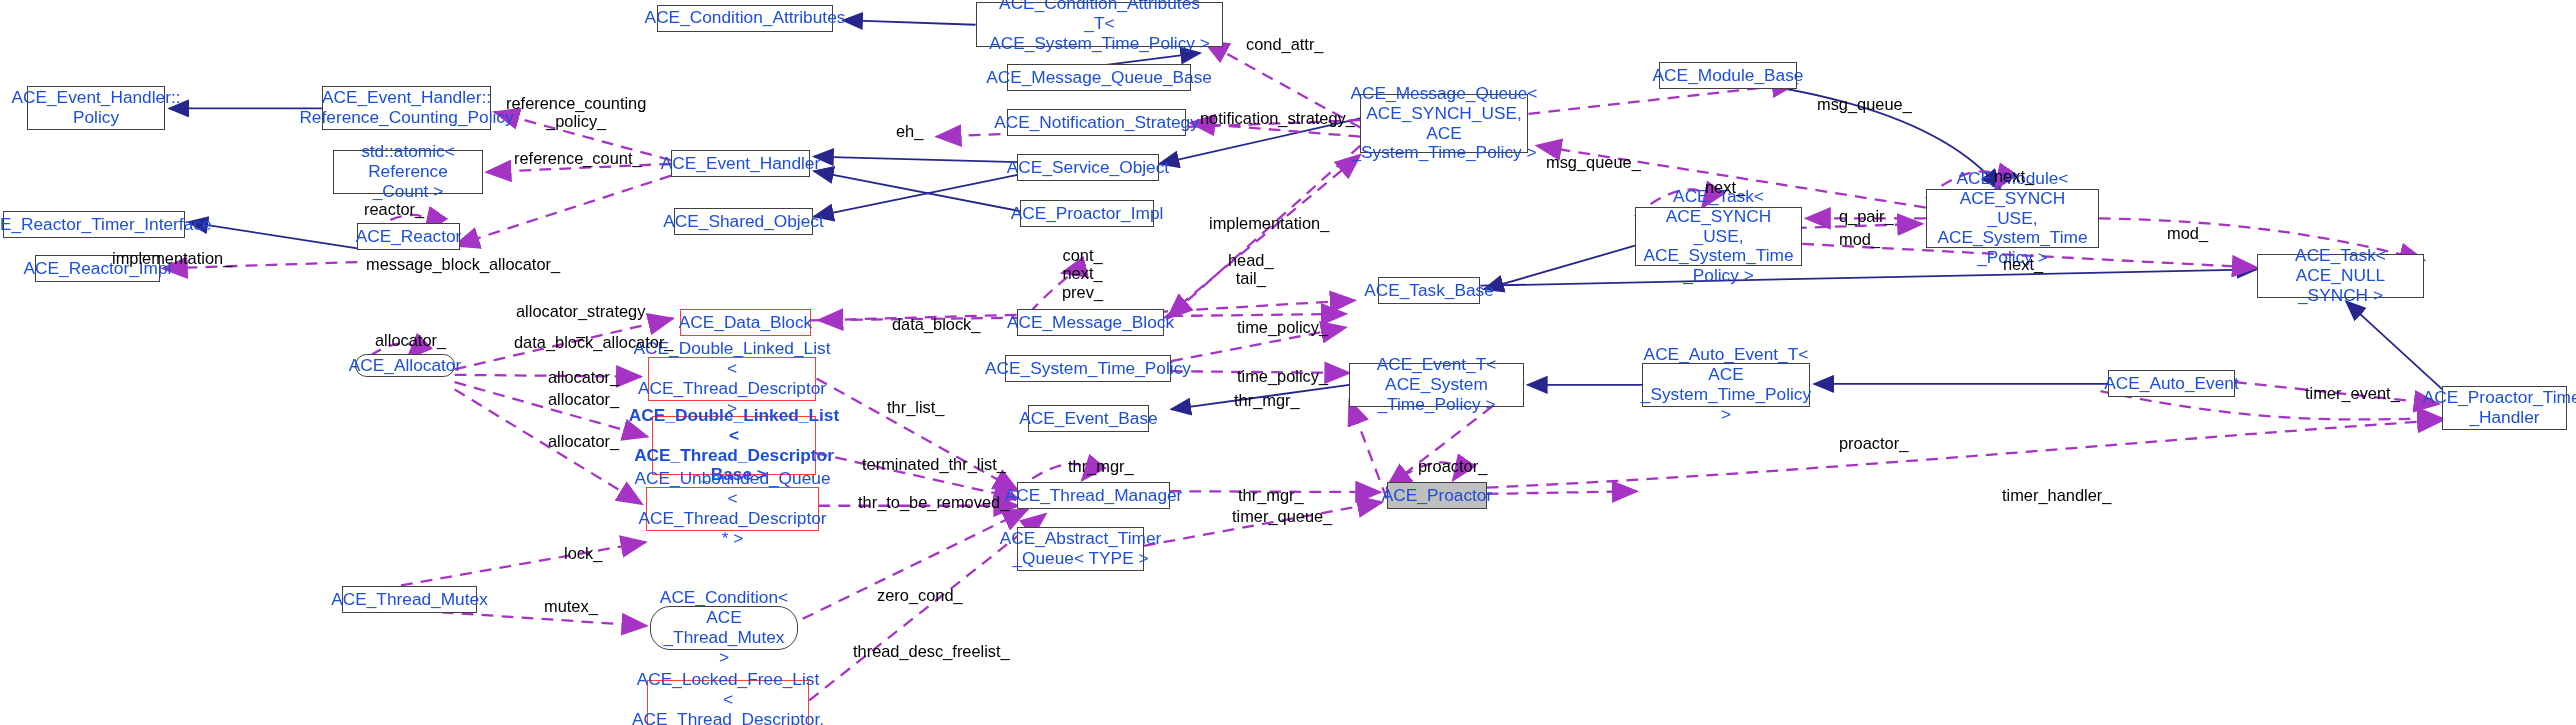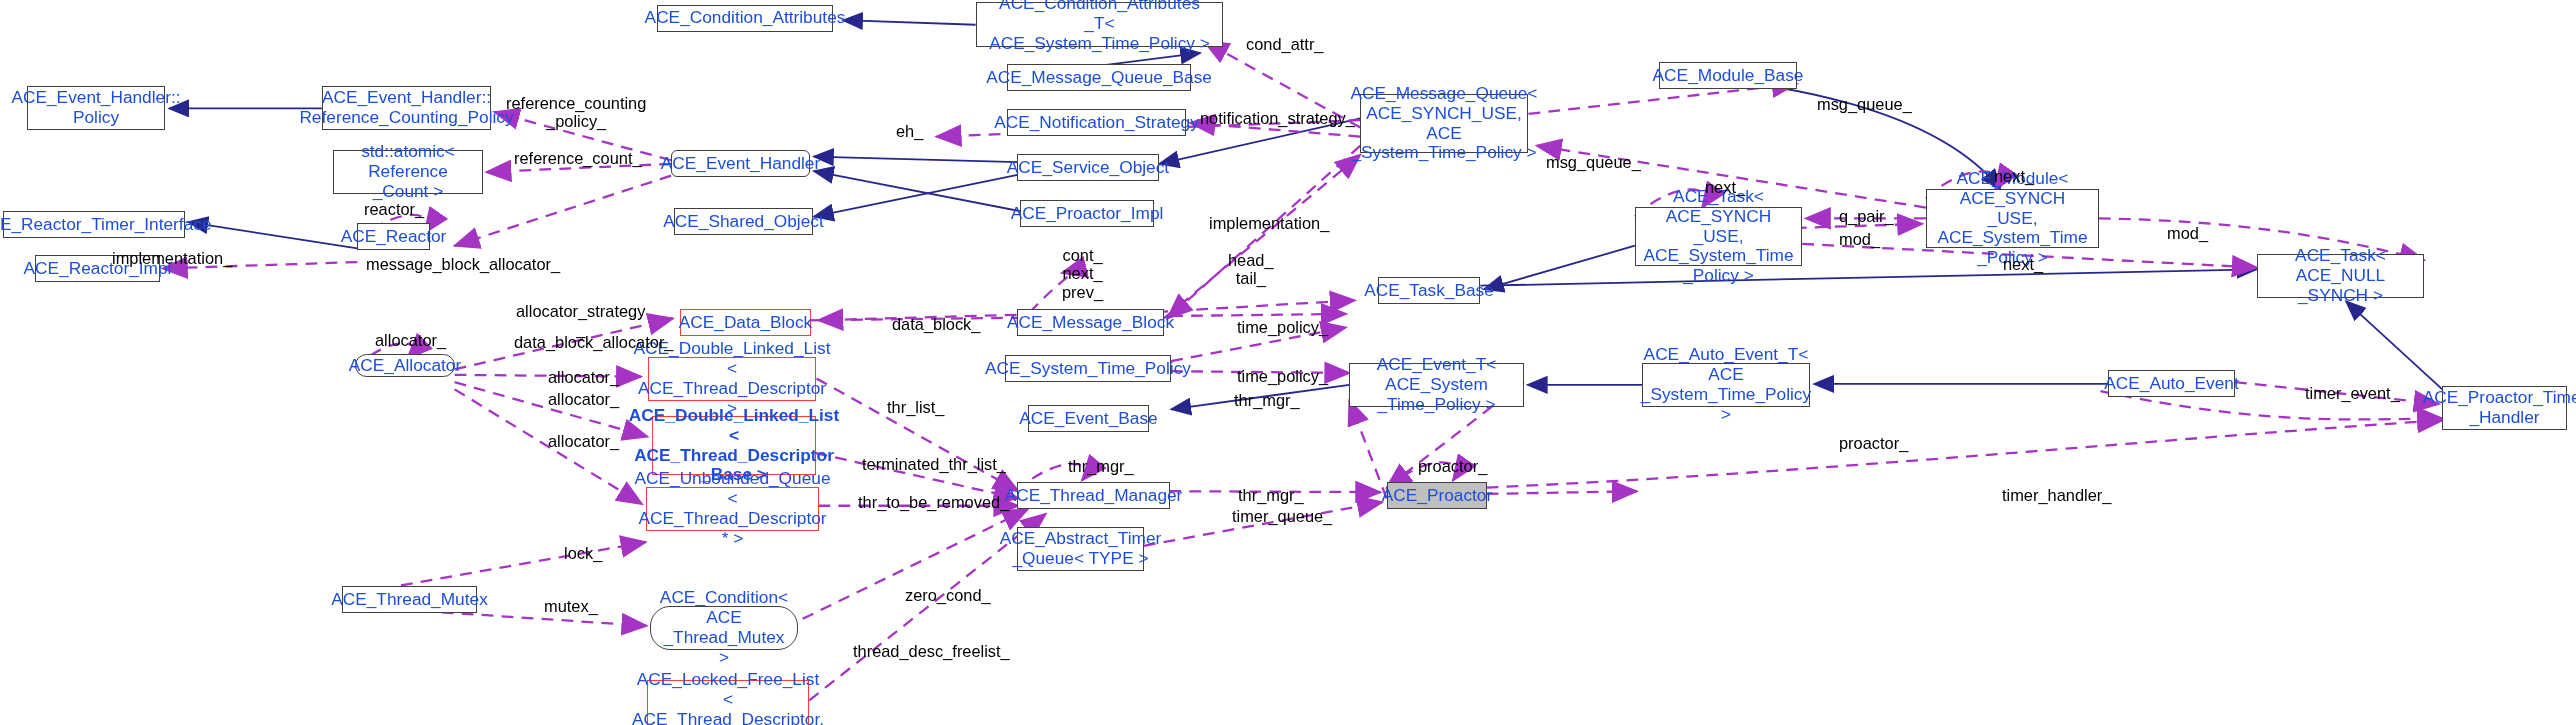--- a/index.html
+++ b/index.html
@@ -131,32 +131,32 @@
 Policy</div>
       <div class="node thick" style="left: 322px; top: 86px; width: 169px; height: 44px;">ACE_Event_Handler::
 Reference_Counting_Policy</div>
       <div class="node thick" style="left: 1007px; top: 64px; width: 184px; height: 27px;">ACE_Message_Queue_Base</div>
       <div class="node thick" style="left: 1007px; top: 109px; width: 179px; height: 27px; text-align: right;">ACE_Notification_Strategy</div>
       <div class="node thick" style="left: 1360px; top: 94px; width: 168px; height: 59px;">ACE_Message_Queue&lt;
 ACE_SYNCH_USE, ACE
 _System_Time_Policy &gt;</div>
       <div class="node thick" style="left: 333px; top: 150px; width: 150px; height: 44px;">std::atomic&lt; Reference
 _Count &gt;</div>
-      <div class="node thick" style="left: 671px; top: 150px; width: 139px; height: 27px; border-radius: 6px;">ACE_Event_Handler</div>
+      <div class="node thick" style="left: 671px; top: 150px; width: 139px; height: 27px;">ACE_Event_Handler</div>
       <div class="node thick" style="left: 1017px; top: 154px; width: 142px; height: 27px;">ACE_Service_Object</div>
       <div class="node thick" style="left: 1926px; top: 189px; width: 173px; height: 59px;">ACE_Module&lt; ACE_SYNCH
 _USE, ACE_System_Time
 _Policy &gt;</div>
       <div class="node thick" style="left: 2.7px; top: 211px; width: 182px; height: 27px;">ACE_Reactor_Timer_Interface</div>
       <div class="node thick" style="left: 674px; top: 208px; width: 139px; height: 27px;">ACE_Shared_Object</div>
       <div class="node thick" style="left: 1020px; top: 200px; width: 134px; height: 27px;">ACE_Proactor_Impl</div>
       <div class="node thick" style="left: 1635px; top: 207px; width: 167px; height: 59px;">ACE_Task&lt; ACE_SYNCH
 _USE, ACE_System_Time
 _Policy &gt;</div>
-      <div class="node thick" style="left: 357px; top: 223px; width: 73px; height: 27px;">ACE_Reactor</div>
+      <div class="node thick" style="left: 357px; top: 223px; width: 103px; height: 27px;">ACE_Reactor</div>
       <div class="node thick" style="left: 35px; top: 255px; width: 125px; height: 27px;">ACE_Reactor_Impl</div>
       <div class="node thick" style="left: 2257px; top: 254px; width: 167px; height: 44px;">ACE_Task&lt; ACE_NULL
 _SYNCH &gt;</div>
       <div class="node thick" style="left: 1378px; top: 277px; width: 102px; height: 27px;">ACE_Task_Base</div>
       <div class="node thick" style="left: 1017px; top: 309px; width: 147px; height: 27px;">ACE_Message_Block</div>
       <div class="node tmpl" style="left: 680px; top: 309px; width: 131px; height: 27px;">ACE_Data_Block</div>
       <div class="node thick" style="left: 1005px; top: 355px; width: 166px; height: 27px;">ACE_System_Time_Policy</div>
       <div class="node tmpl" style="left: 648px; top: 357px; width: 168px; height: 44px;">ACE_Double_Linked_List
 &lt; ACE_Thread_Descriptor &gt;</div>
       <div class="node thick" style="left: 1349px; top: 363px; width: 175px; height: 44px;">ACE_Event_T&lt; ACE_System
@@ -224,18 +224,18 @@
       <div class="edgelabel" style="left: 862px; top: 455px;">terminated_thr_list_</div>
       <div class="edgelabel" style="left: 1418px; top: 457px;">proactor_</div>
       <div class="edgelabel" style="left: 1839px; top: 434px;">proactor_</div>
       <div class="edgelabel" style="left: 858px; top: 493px;">thr_to_be_removed_</div>
       <div class="edgelabel" style="left: 1068px; top: 457px;">thr_mgr_</div>
       <div class="edgelabel" style="left: 1238px; top: 486px;">thr_mgr_</div>
       <div class="edgelabel" style="left: 1232px; top: 507px;">timer_queue_</div>
       <div class="edgelabel" style="left: 2002px; top: 486px;">timer_handler_</div>
       <div class="edgelabel" style="left: 564px; top: 544px;">lock_</div>
       <div class="edgelabel" style="left: 544px; top: 597px;">mutex_</div>
-      <div class="edgelabel" style="left: 905px; top: 586px; text-align: center;">zero_cond_</div>
+      <div class="edgelabel" style="left: 877px; top: 586px; text-align: center;">zero_cond_</div>
       <div class="edgelabel" style="left: 853px; top: 642px;">thread_desc_freelist_</div>
     </div>
 
 </div>
 
 
 </body></html>

